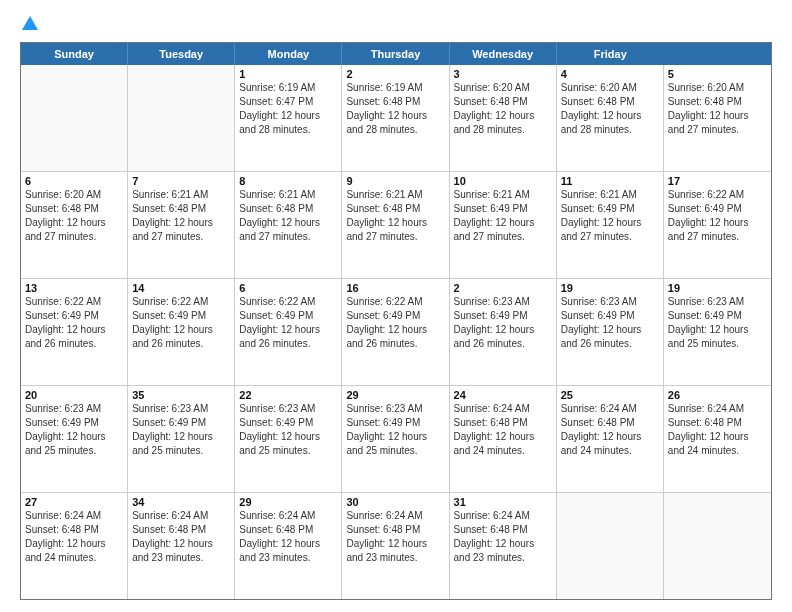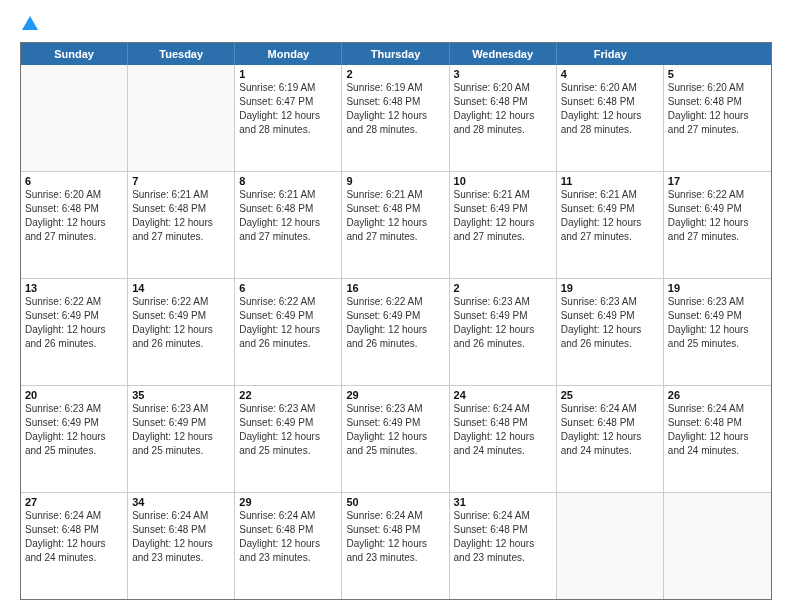--- a/index.html
+++ b/index.html
@@ -323,21 +323,21 @@
 Sunset: 6:48 PM
 Daylight: 12 hours and 23 minutes.</div>
           </div>
           <div class="cal-cell">
             <span class="day-num">29</span>
             <div class="cell-info" style="white-space: pre-line;">Sunrise: 6:24 AM
 Sunset: 6:48 PM
 Daylight: 12 hours and 23 minutes.</div>
           </div>
           <div class="cal-cell">
-            <span class="day-num">50</span>
+            <span class="day-num">30</span>
             <div class="cell-info" style="white-space: pre-line;">Sunrise: 6:24 AM
 Sunset: 6:48 PM
 Daylight: 12 hours and 23 minutes.</div>
           </div>
           <div class="cal-cell">
             <span class="day-num">31</span>
             <div class="cell-info" style="white-space: pre-line;">Sunrise: 6:24 AM
 Sunset: 6:48 PM
 Daylight: 12 hours and 23 minutes.</div>
           </div>

